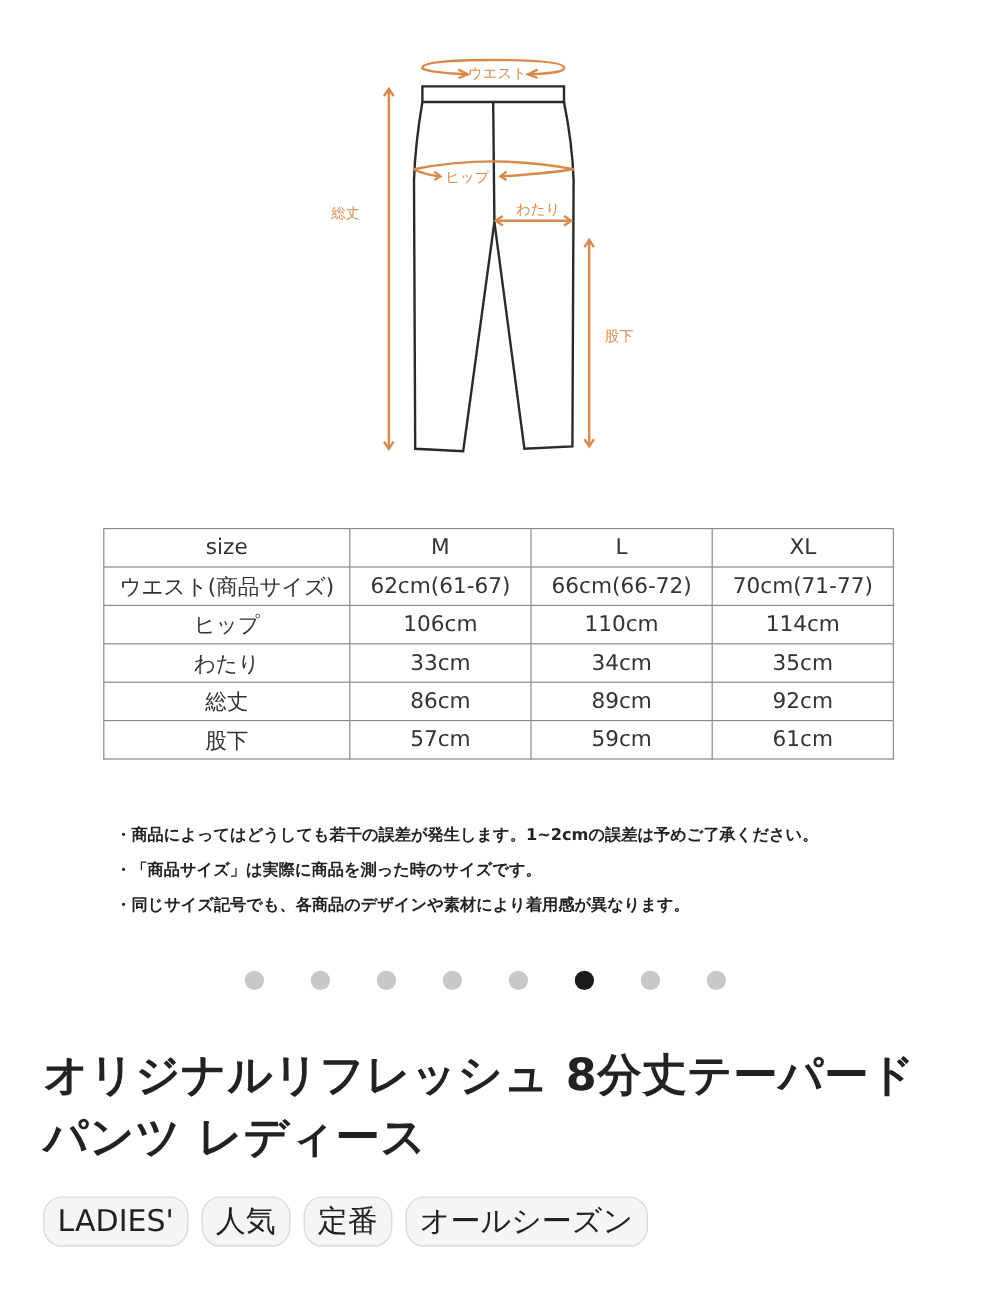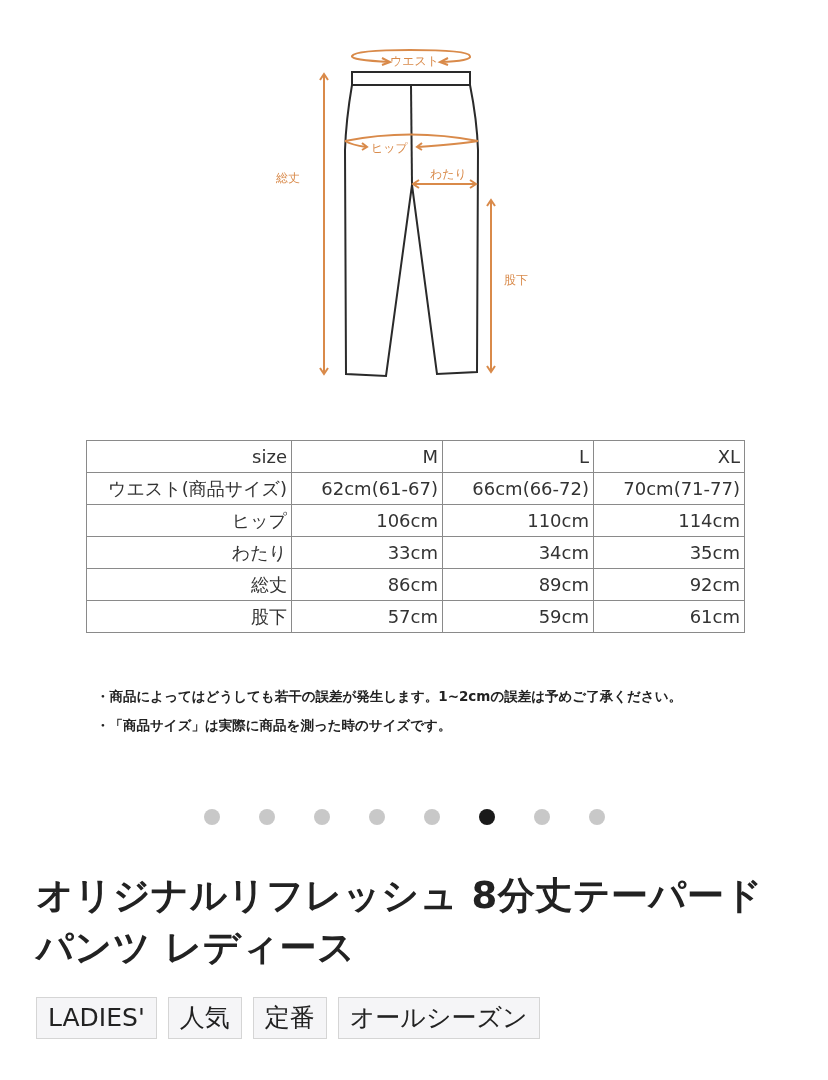--- a/index.html
+++ b/index.html
@@ -3,32 +3,32 @@
 <meta charset="utf-8">
 <style>
   html, body { margin: 0; padding: 0; background: #ffffff; }
   body { width: 828px; height: 1080px; position: relative; overflow: hidden;
          font-family: "DejaVu Sans", "Liberation Sans", sans-serif; color: #222; }
   .diagram { position: absolute; left: 0; top: 0; width: 828px; height: 400px; }
   .diagram svg { position: absolute; left: 0; top: 0; }
   .dlabel { position: absolute; font-size: 12px; color: #d98a4a; white-space: nowrap; }
   table.size { position: absolute; left: 86px; top: 440px; border-collapse: collapse;
                font-size: 18px; color: #333; }
-  table.size td { border: 1px solid #8a8a8a; height: 31px; padding: 0 4px; text-align: right;
+  table.size td { border: 1px solid #8a8a8a; height: 31px; padding: 0 4px; text-align: center;
                   white-space: nowrap; }
   .notes { position: absolute; left: 96px; top: 682px; font-size: 13.5px; color: #222;
            line-height: 29px; font-weight: bold; }
   .notes div { white-space: nowrap; }
   .dots { position: absolute; left: 204px; top: 809px; display: flex; gap: 39px; }
   .dot { width: 16px; height: 16px; border-radius: 50%; background: #c8c8c8; }
   .dot.active { background: #1a1a1a; }
   .title { position: absolute; left: 36px; top: 870px; width: 770px; font-size: 37px;
            line-height: 52px; color: #222; font-family: "DejaVu Sans", sans-serif; font-weight: bold; letter-spacing: 0.5px; }
   .tags { position: absolute; left: 36px; top: 997px; display: flex; gap: 11px; }
-  .tag { border: 1.5px solid #d5d5d5; background: #f5f5f7; border-radius: 0; padding: 0 11px;
+  .tag { border: 1.5px solid #d5d5d5; background: #f5f5f7; border-radius: 16px; padding: 0 11px;
          height: 40px; line-height: 40px; font-size: 25px; color: #222; }
 </style>
 </head>
 <body>
 
 <div class="diagram">
   <svg width="828" height="400" viewBox="0 0 828 400">
 
     <path d="M352 72 L470 72 L470 85 L352 85 Z" fill="none" stroke="#2a2a2a" stroke-width="2"></path>
 
@@ -104,20 +104,21 @@
     <td>57cm</td>
     <td>59cm</td>
     <td>61cm</td>
   </tr>
 </tbody>
   </table>
 
 <div class="notes">
   <div>・商品によってはどうしても若干の誤差が発生します。1~2cmの誤差は予めご了承ください。</div>
   <div>・「商品サイズ」は実際に商品を測った時のサイズです。</div>
+  <div>・同じサイズ記号でも、各商品のデザインや素材により着用感が異なります。</div>
 </div>
 
 <div class="dots">
   <div class="dot"></div>
   <div class="dot"></div>
   <div class="dot"></div>
   <div class="dot"></div>
   <div class="dot"></div>
   <div class="dot active"></div>
   <div class="dot"></div>

